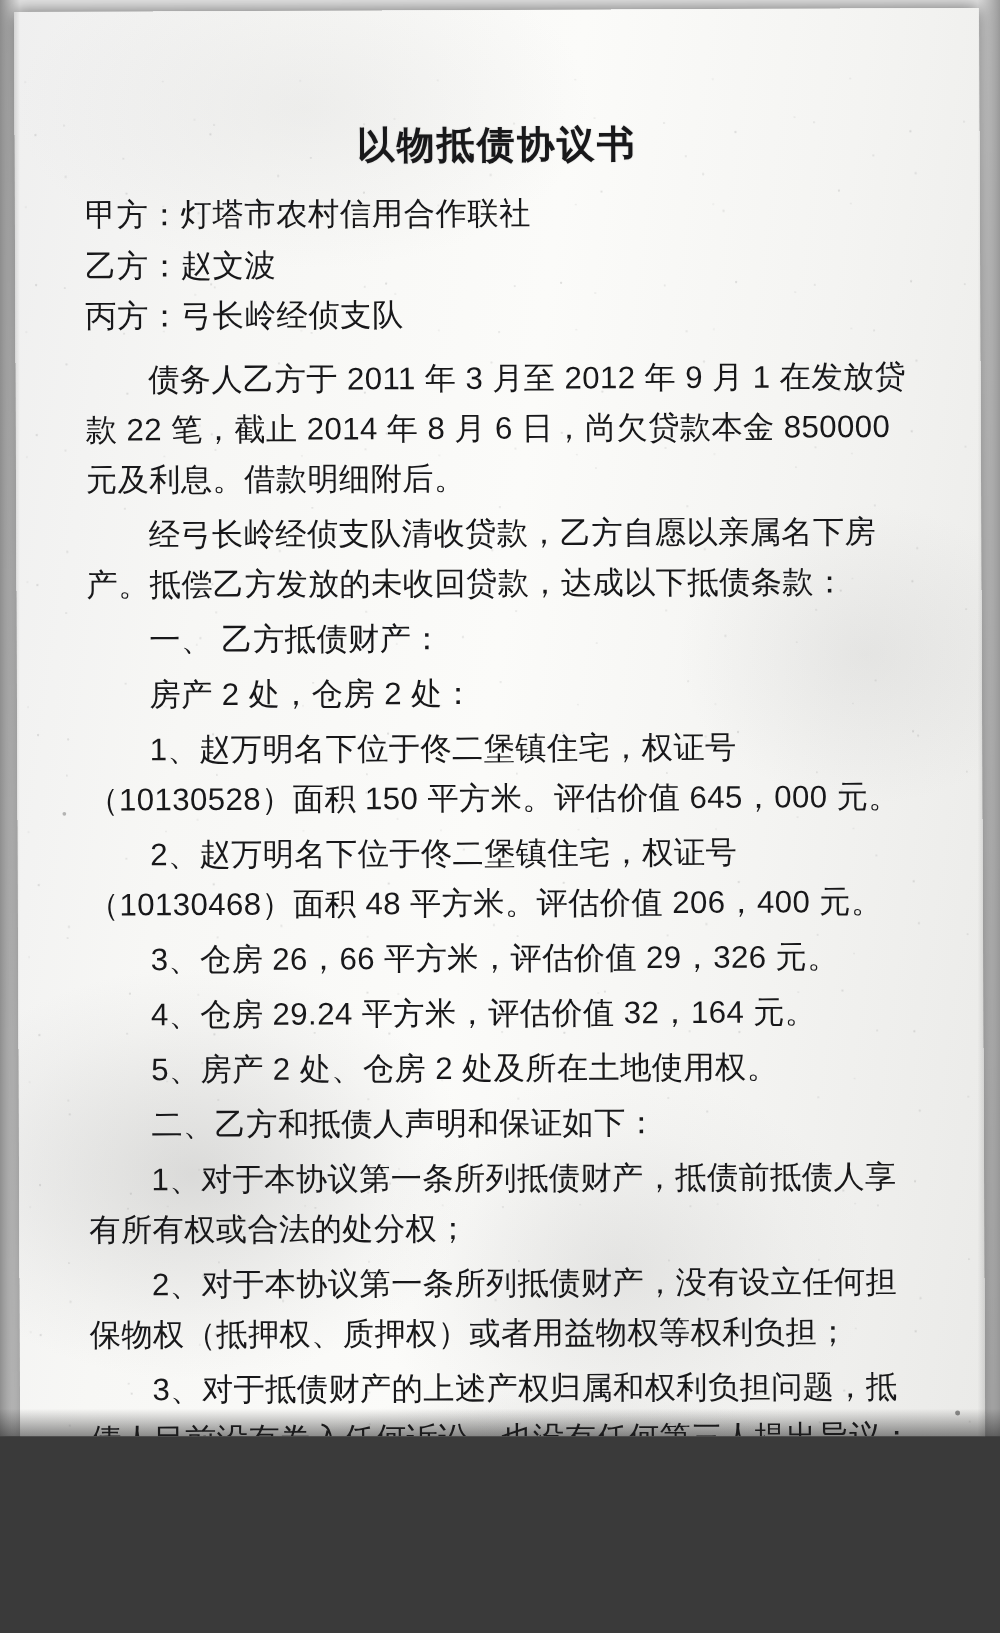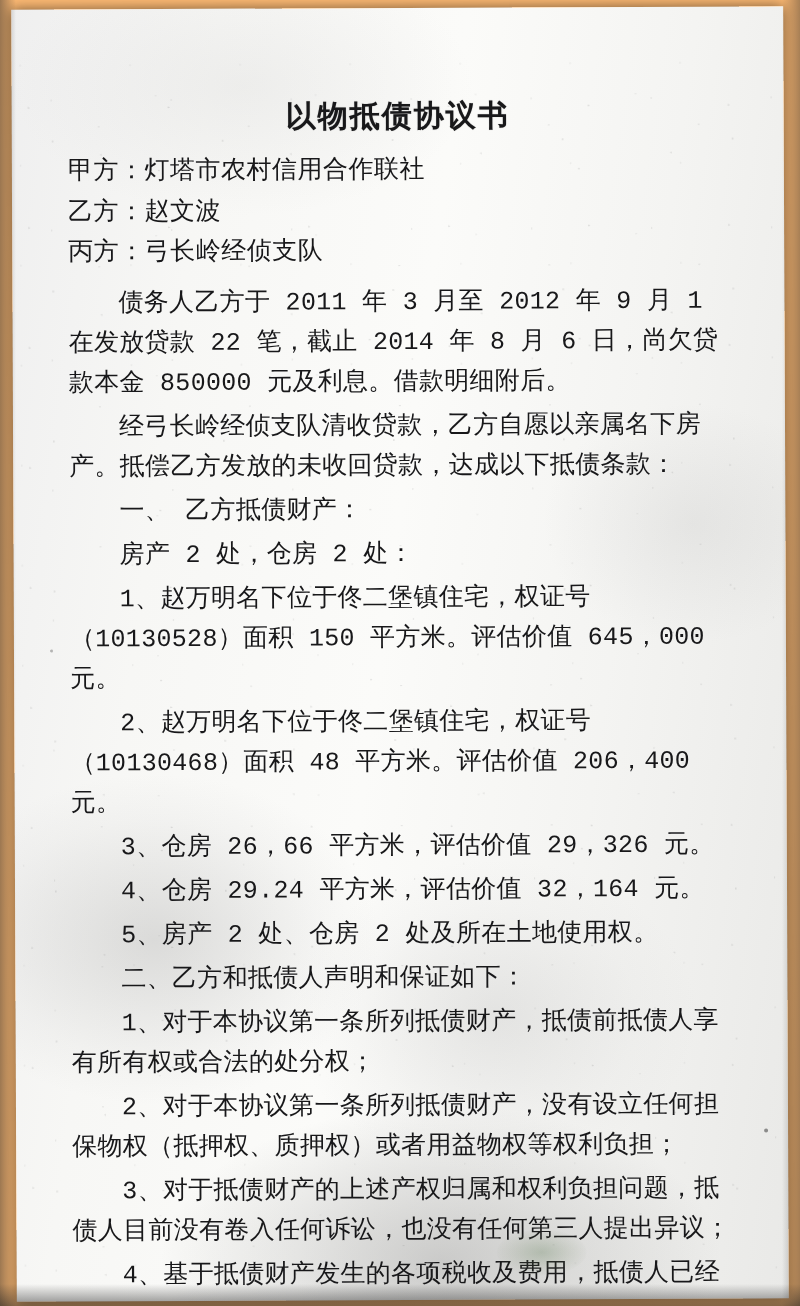--- a/index.html
+++ b/index.html
@@ -3,24 +3,24 @@
 <meta charset="utf-8">
 <style>
   html, body {
     margin: 0;
     padding: 0;
     background: #3a3a3a;
   }
   #page {
     position: relative;
     width: 800px;
-    height: 1306px;
+    height: 1149px;
     overflow: hidden;
-    background: #fdba74;
-    font-family: Liberation Mono, monospace;
+    background: #e5e5e5;
+    font-family: Liberation Sans, sans-serif;
   }
   
   #paper {
     position: absolute;
     left: 14px;
     top: 8px;
     width: 772px;
     height: 1292px;
     background:
       radial-gradient(ellipse 300px 220px at 18% 72%, rgba(150,150,150,0.30) 0%, rgba(190,190,190,0.10) 55%, rgba(255,255,255,0) 75%),

